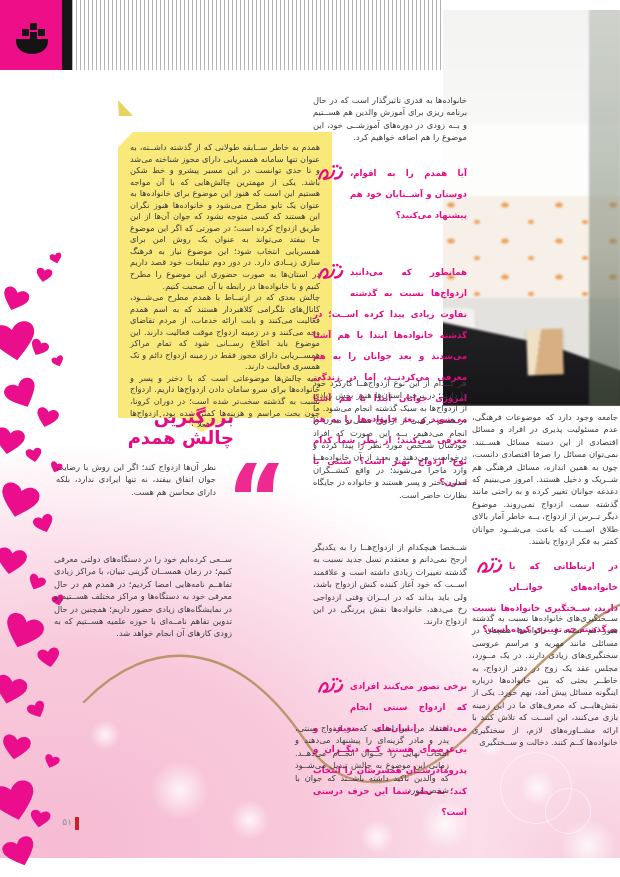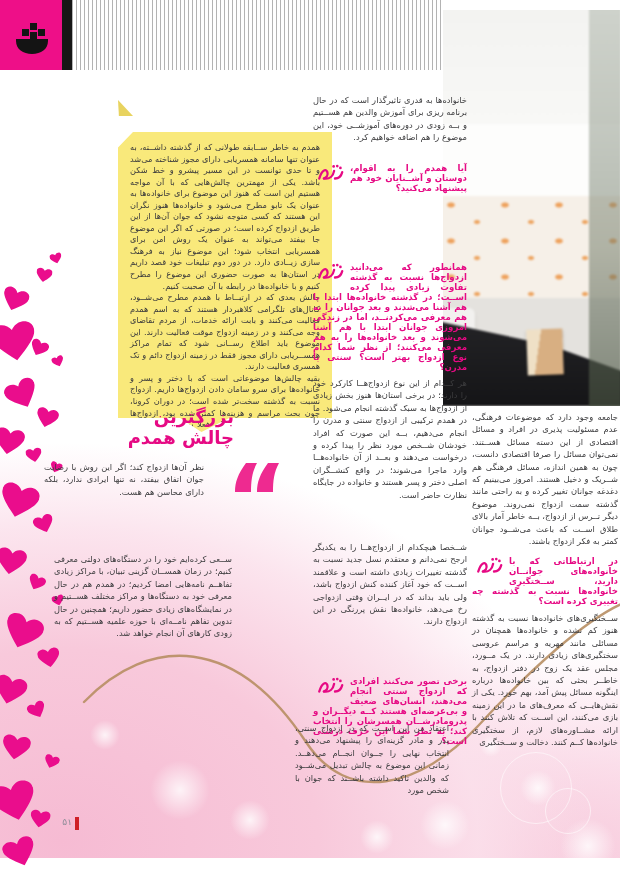--- a/index.html
+++ b/index.html
@@ -32,21 +32,21 @@
     background:linear-gradient(180deg,rgba(152,162,148,.40) 0%,rgba(118,128,110,.55) 60%,rgba(74,84,66,.65) 100%);}
   
   .note{left:118px;top:100px;width:214px;height:300px;background:#f9e97b;
     clip-path:polygon(7% 0,100% 0,100% 95.3%,52% 95.3%,39% 100%,29% 95.3%,0 95.3%,0 5.2%);
     padding:10px 12px;box-sizing:border-box;margin-top:32px;}
   .note-fold{left:118px;top:100px;width:15px;height:16px;background:#e8d35f;
     clip-path:polygon(0 0,100% 100%,6% 100%);}
   .note p{margin:0;font-size:8.2px;line-height:11.55px;color:#39393b;text-align:justify;direction:rtl;}
   
   .body-t{font-size:8.3px;line-height:12.4px;color:#3c3c3e;text-align:justify;direction:rtl;}
-  .q-t{font-size:8.6px;line-height:10px;color:#e60a84;font-weight:bold;text-align:justify;direction:rtl;}
+  .q-t{font-size:8.6px;line-height:21px;color:#e60a84;font-weight:bold;text-align:justify;direction:rtl;}
   .qicon{float:left;width:27px;height:20px;margin:1px 6px 2px 4px;}
   .heading{font-size:18px;font-weight:bold;color:#e60a84;direction:rtl;text-align:right;}
   
   .pq{font-size:9.8px;line-height:17.6px;font-weight:bold;color:#e60a84;direction:rtl;text-align:right;}
   
   .heart{position:absolute;}
   .bokeh{position:absolute;border-radius:50%;background:radial-gradient(circle,rgba(255,255,255,.8) 0%,rgba(255,255,255,0) 70%);}
   .ring{position:absolute;border-radius:50%;border:1.5px solid rgba(255,255,255,.55);}
   .pink-bg{left:0;top:430px;width:620px;height:428px;
     background:
@@ -182,21 +182,21 @@
     </div>
 
   <div class="abs note">
     <p>همدم به خاطر ســابقه طولانی که از گذشته داشــته، به عنوان تنها سامانه همسریابی دارای مجوز شناخته می‌شد و تا حدی توانست در این مسیر پیشرو و خط شکن باشد. یکی از مهمترین چالش‌هایی که با آن مواجه هستیم این است که هنوز این موضوع برای خانواده‌ها به عنوان یک تابو مطرح می‌شود و خانواده‌ها هنوز نگران این هستند که کسی متوجه نشود که جوان آن‌ها از این طریق ازدواج کرده است؛ در صورتی که اگر این موضوع جا بیفتد می‌تواند به عنوان یک روش امن برای همسریابی انتخاب شود؛ این موضوع نیاز به فرهنگ سازی زیــادی دارد. در دور دوم تبلیغات خود قصد داریم در استان‌ها به صورت حضوری این موضوع را مطرح کنیم و با خانواده‌ها در رابطه با آن صحبت کنیم.</p>
     <p>چالش بعدی که در ارتبــاط با همدم مطرح می‌شــود، کانال‌های تلگرامی کلاهبردار هستند که به اسم همدم فعالیت می‌کنند و بابت ارائه خدمات، از مردم تقاضای وجه می‌کنند و در زمینه ازدواج موقت فعالیت دارند. این موضوع باید اطلاع رســانی شود که تمام مراکز همســریابی دارای مجوز فقط در زمینه ازدواج دائم و تک همسری فعالیت دارند.</p>
     <p>بقیه چالش‌ها موضوعاتی است که با دختر و پسر و خانواده‌ها برای سرو سامان دادن ازدواج‌ها داریم. ازدواج نسبت به گذشته سخت‌تر شده است؛ در دوران کرونا، چون بحث مراسم و هزینه‌ها کمتر شده بود، ازدواج‌ها راحت‌تر صورت می‌گرفت. ولی فعلا به خاطر هزینه‌های گزافی که برای ازدواج رخ می‌دهد، جوانان در تنگنا قرار می‌گیرند. این مسئله مهمی است که باید حل شود.</p>
   </div>
   <div class="abs note-fold"></div>
 
   <div class="abs heading" style="left:106px;top:406px;width:128px">بزرگترین چالش همدم</div>
-  <div class="abs body-t" style="left:44px;top:461px;width:160px">نظر آن‌ها ازدواج کند؛ اگر این روش با رضایت جوان اتفاق بیفتد، نه تنها ایرادی ندارد، بلکه دارای محاسن هم هست.</div>
+  <div class="abs body-t" style="left:56px;top:461px;width:160px">نظر آن‌ها ازدواج کند؛ اگر این روش با رضایت جوان اتفاق بیفتد، نه تنها ایرادی ندارد، بلکه دارای محاسن هم هست.</div>
   <div class="abs body-t" style="left:54px;top:553px;width:178px">ســعی کرده‌ایم خود را در دستگاه‌های دولتی معرفی کنیم؛ در زمان همســان گزینی تبیان، با مراکز زیادی تفاهــم نامه‌هایی امضا کردیم؛ در همدم هم در حال معرفی خود به دستگاه‌ها و مراکز مختلف هســتیم و در نمایشگاه‌های زیادی حضور داریم؛ همچنین در حال تدوین تفاهم نامــه‌ای با حوزه علمیه هســتیم که به زودی کارهای آن انجام خواهد شد.</div>
 
   <svg class="abs" width="46" height="30" viewBox="0 0 46 30" style="left:233px;top:463px">
     <path d="M13 0 C5 11 2 19 2 29 L18 29 C18 18 19 9 24 0 Z" fill="#ee2a90"></path>
     <path d="M35 0 C27 11 24 19 24 29 L40 29 C40 18 41 9 46 0 Z" fill="#ee2a90"></path>
   </svg>
 
   <div class="abs body-t" style="left:313px;top:94px;width:154px">خانواده‌ها به قدری تاثیرگذار است که در حال برنامه ریزی برای آموزش والدین هم هســتیم و بــه زودی در دوره‌های آموزشــی خود، این موضوع را هم اضافه خواهیم کرد.</div>
   <div class="abs q-t" style="left:313px;top:163px;width:154px">
     <span class="qicon">

